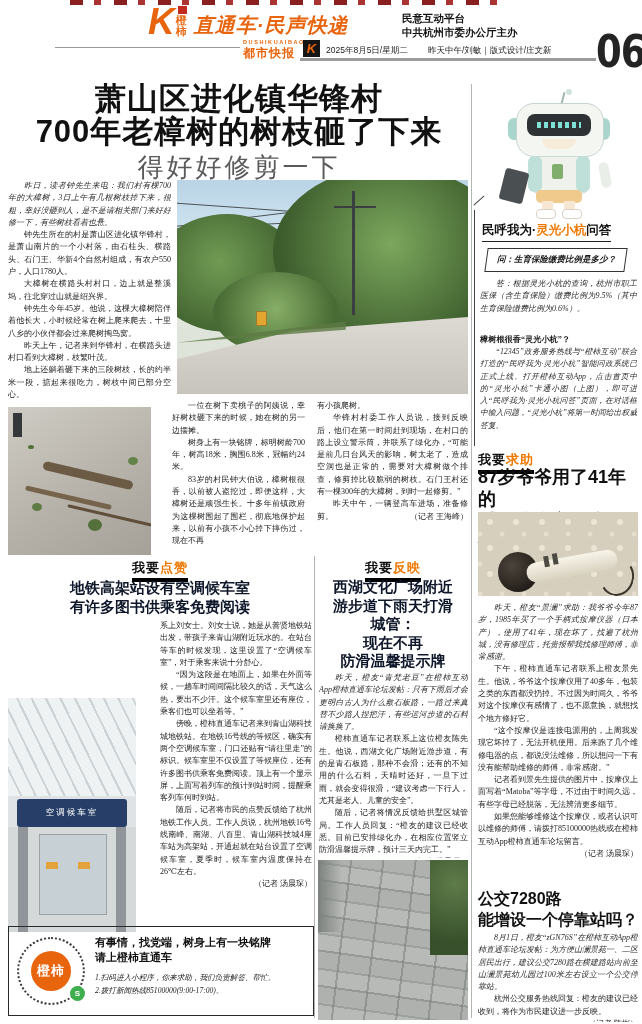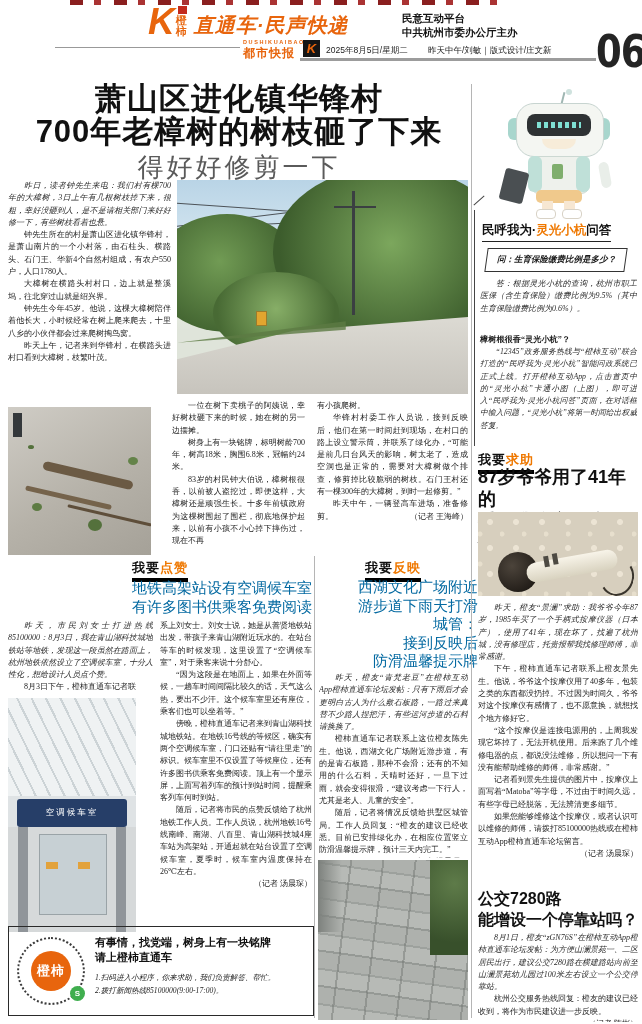--- a/index.html
+++ b/index.html
@@ -36,21 +36,21 @@
   .bt p{margin:0;text-indent:2em}
   .bt p.ni{text-indent:0}
   .kai{font-style:italic;color:#2b2b2b}
   .byline{text-align:right}
   .byline-in{float:right}
   
   .badge-wrap{text-align:center}
   .badge{display:inline-block;font-size:13px;font-weight:900;letter-spacing:1px;color:#111;
          border-bottom:4px solid #000000;padding-bottom:1px}
   .badge .org{color:#ef7800}
-  .h2{font-weight:400;color:#0369a1;text-align:right}
+  .h2{font-weight:700;color:#0f172a;text-align:center}
   
   .vline{width:1px;background:#b5b5b5}
   
   .photo{position:absolute;overflow:hidden}
   .tree{background:linear-gradient(180deg,#b9d4e6 0%,#d9e9f2 36%,#e9efe2 55%,#dfe4da 70%)}
   .tree .wire{position:absolute;left:-30px;width:380px;height:1px;background:#4c5257}
   .tree .canopy{position:absolute;border-radius:50%}
   .tree .c1{left:-25px;top:34px;width:150px;height:118px;background:radial-gradient(circle at 45% 40%,#719b54,#3f602e 72%)}
   .tree .c2{left:96px;top:-14px;width:236px;height:172px;background:radial-gradient(circle at 50% 45%,#7ca75d,#3c5c2c 74%)}
   .tree .c3{left:36px;top:92px;width:126px;height:82px;background:radial-gradient(circle at 50% 45%,#87ae67,#486a34 76%)}
@@ -159,20 +159,21 @@
   <div class="abs hl hl1">萧山区进化镇华锋村</div>
   <div class="abs hl hl2">700年老樟树的树枝砸了下来</div>
   <div class="abs hl hlsub">得好好修剪一下</div>
 
   <div class="abs bt" style="left:8px;top:180px;width:163px;height:226px">
     <p class="kai">昨日，读者钟先生来电：我们村有棵700年的大樟树，3日上午有几根树枝掉下来，很粗，幸好没砸到人，是不是请相关部门来好好修一下，有些树枝看着也悬。</p>
     <p>钟先生所在的村是萧山区进化镇华锋村，是萧山南片的一个小村落，由石柱头、横路头、石门王、华新4个自然村组成，有农户550户，人口1780人。</p>
     <p>大樟树在横路头村村口，边上就是整溪坞，往北穿过山就是绍兴界。</p>
     <p>钟先生今年45岁。他说，这棵大樟树陪伴着他长大，小时候经常在树上爬来爬去，十里八乡的小伙伴都会过来爬树掏鸟窝。</p>
     <p>昨天上午，记者来到华锋村，在横路头进村口看到大樟树，枝繁叶茂。</p>
+    <p>地上还躺着砸下来的三段树枝，长的约半米一段，掂起来很吃力，树枝中间已部分空心。</p>
   </div>
 
   <div class="photo tree" style="left:177px;top:180px;width:291px;height:214px">
     <div class="wire" style="top:26px;transform:rotate(-7deg)"></div>
     <div class="wire" style="top:40px;transform:rotate(-3deg)"></div>
     <div class="wire" style="top:34px;transform:rotate(4deg)"></div>
     <div class="canopy c1"></div>
     <div class="canopy c2"></div>
     <div class="canopy c3"></div>
     <div class="pole"></div>
@@ -200,24 +201,20 @@
     <div class="weed"></div>
   </div>
 
   <div class="abs badge-wrap" style="left:8px;top:558px;width:304px">
     <span class="badge"><span>我要</span><span class="org">点赞</span></span>
   </div>
   <div class="abs h2 dz-head" style="left:8px;top:578px;width:304px">
     <div>地铁高架站设有空调候车室</div>
     <div>有许多图书供乘客免费阅读</div>
   </div>
-  <div class="abs bt" style="left:8px;top:620px;width:145px;height:76px">
-    <p class="kai">昨天，市民刘女士打进热线85100000：8月3日，我在青山湖科技城地铁站等地铁，发现这一段虽然在路面上，杭州地铁依然设立了空调候车室，十分人性化，想给设计人员点个赞。</p>
-    <p>8月3日下午，橙柿直通车记者联</p>
-  </div>
   <div class="photo metro" style="left:8px;top:698px;width:128px;height:234px">
     <div class="ceil"></div>
     <div class="signbar">空调候车室</div>
     <div class="inner"></div>
     <div class="pil" style="left:8%"></div>
     <div class="pil" style="right:8%"></div>
     <div class="glass"></div>
     <div class="orange" style="left:30%;top:70%"></div>
     <div class="orange" style="left:55%;top:70%"></div>
   </div>
@@ -225,25 +222,25 @@
     <p class="ni">系上刘女士。刘女士说，她是从善贤地铁站出发，带孩子来青山湖附近玩水的。在站台等车的时候发现，这里设置了“空调候车室”，对于乘客来说十分舒心。</p>
     <p>“因为这段是在地面上，如果在外面等候，一趟车时间间隔比较久的话，天气这么热，要出不少汗。这个候车室里还有座位，乘客们也可以坐着等。”</p>
     <p>傍晚，橙柿直通车记者来到青山湖科技城地铁站。在地铁16号线的等候区，确实有两个空调候车室，门口还贴有“请往里走”的标识。候车室里不仅设置了等候座位，还有许多图书供乘客免费阅读。顶上有一个显示屏，上面写着列车的预计到站时间，提醒乘客列车何时到站。</p>
     <p>随后，记者将市民的点赞反馈给了杭州地铁工作人员。工作人员说，杭州地铁16号线南峰、南湖、八百里、青山湖科技城4座车站为高架站，开通起就在站台设置了空调候车室，夏季时，候车室内温度保持在26℃左右。</p>
     <div class="byline">（记者 汤晨琛）</div>
   </div>
 
   <div class="abs badge-wrap" style="left:318px;top:558px;width:150px">
     <span class="badge"><span>我要</span><span class="org">反映</span></span>
   </div>
-  <div class="abs h2 fy-head" style="left:328px;top:578px;width:150px">
+  <div class="abs h2 fy-head" style="left:318px;top:578px;width:150px">
     <div>西湖文化广场附近</div>
     <div>游步道下雨天打滑</div>
     <div>城管：</div>
-    <div>接到反映后</div>
+    <div>现在不再</div>
     <div>防滑温馨提示牌</div>
   </div>
   <div class="abs bt" style="left:319px;top:672px;width:149px;height:186px">
     <p class="kai">昨天，橙友“青梵老豆”在橙柿互动App橙柿直通车论坛发帖：只有下雨后才会更明白古人为什么敷石板路，一路过来真替不少路人捏把汗，有些运河步道的石料请换换了。</p>
     <p>橙柿直通车记者联系上这位橙友陈先生。他说，西湖文化广场附近游步道，有的是青石板路，那种不会滑；还有的不知用的什么石料，天晴时还好，一旦下过雨，就会变得很滑，“建议考虑一下行人，尤其是老人、儿童的安全”。</p>
     <p><span>随后，记者将情况反馈给拱墅区城管局。工作人员回复：“橙友的建议已经收悉。目前已安排绿化办，在相应位置竖立防滑温馨提示牌，预计三天内完工。”</span><span class="byline-in">（记者 汤晨琛）</span></p>
   </div>
   <div class="photo stone" style="left:318px;top:860px;width:150px;height:160px">
     <div class="hedge"></div>
     <div class="steps"></div>

